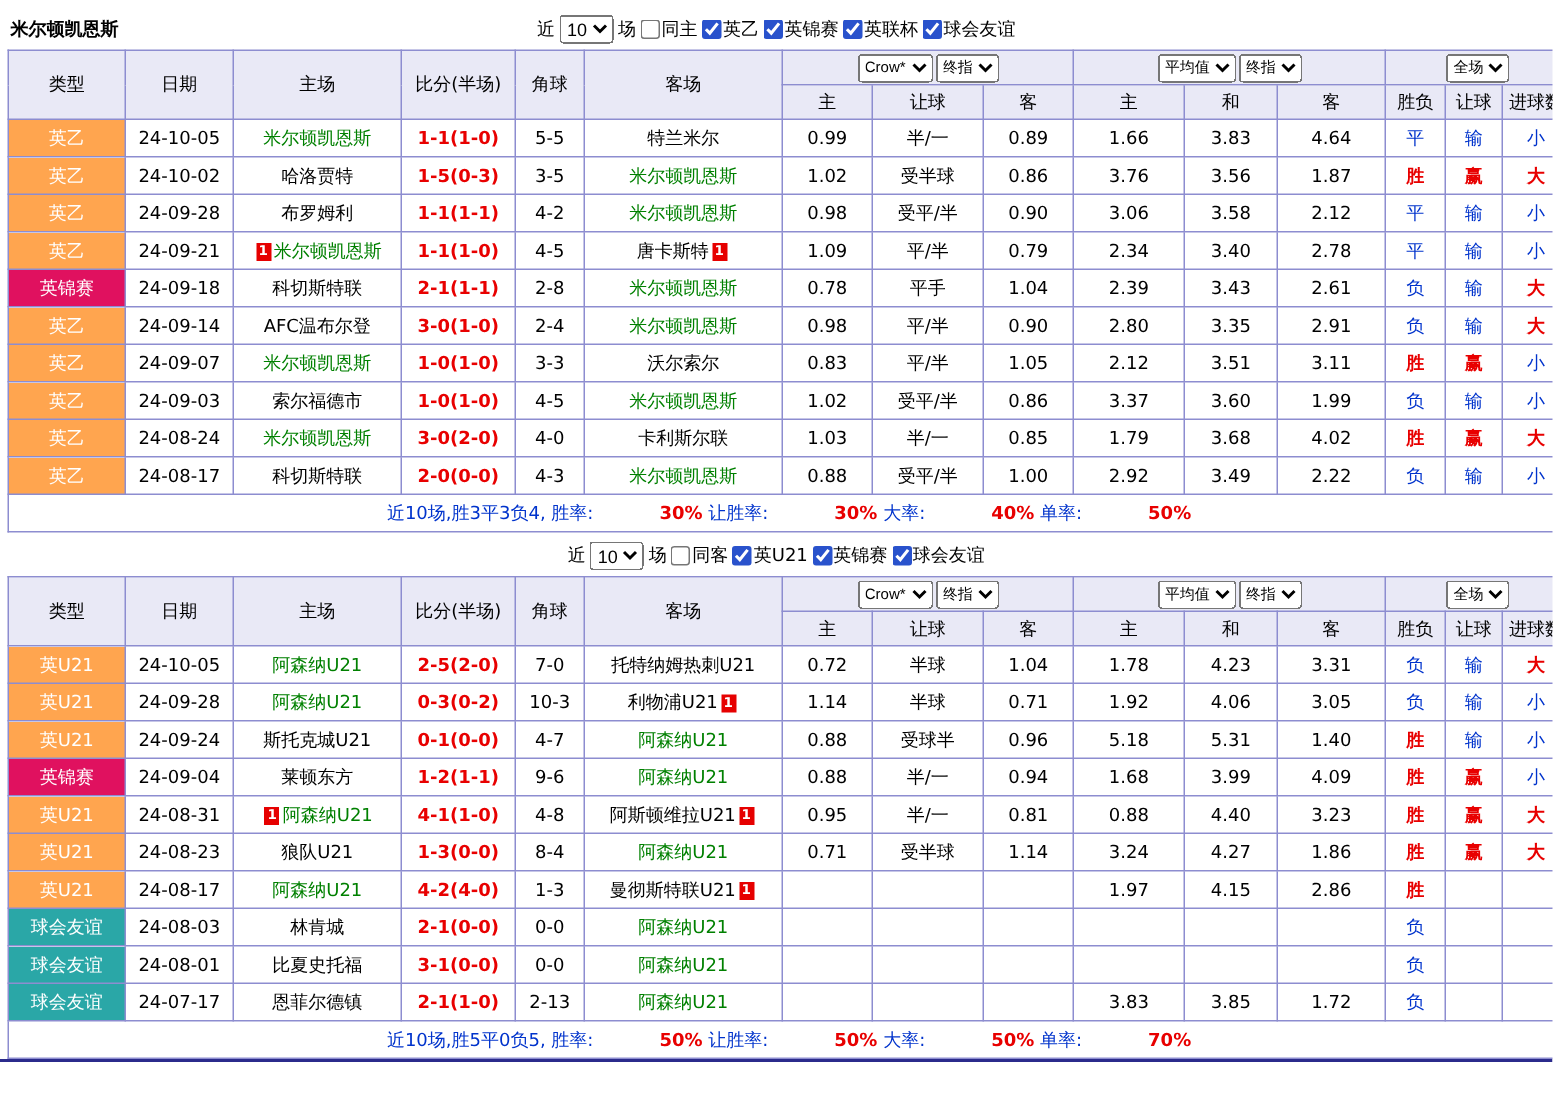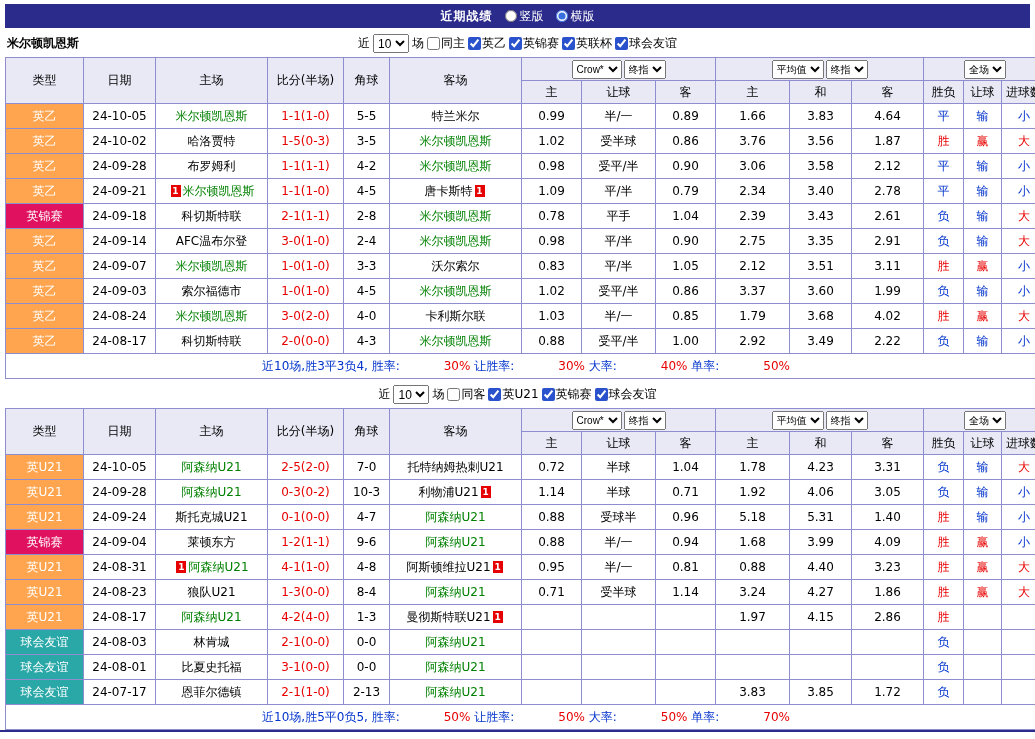--- a/index.html
+++ b/index.html
@@ -35,49 +35,38 @@
     text-align:center; padding:0 2px; height:25px;
     overflow:hidden; white-space:nowrap;
   }
   .stats thead th { background:var(--header-bg,#e9e9f6); font-weight:normal; height:23px; }
   .stats thead select { font-size:10px; height:19px; margin:0 1px; max-width:72px; }
 
   .t-orange  { background:var(--orange,#ffa54f);  color:#fff; }
   .t-crimson { background:var(--crimson,#e0115f); color:#fff; }
   .t-teal    { background:var(--teal,#2aa7a7);    color:#fff; }
 
-  .red   { color:var(--red,#e80000); }
+  .red   { color:var(--red,#e80000);font-weight:bold; }
   .blue  { color:var(--blue,#0033cc); }
   .green { color:var(--green,#008000); }
 
   .badge {
     display:inline-block; background:#e60000; color:#fff;
     font-size:9px; font-weight:bold; line-height:12px;
     width:10px; height:12px; text-align:center;
     vertical-align:1px; margin:0 2px;
   }
 
   .stats tfoot td.summary { color:var(--blue,#0033cc); height:25px; background:#fff; }
   .stats tfoot td.summary .red { color:var(--red,#e80000);margin-left:44px; }
 </style>
 </head>
 <body>
 
 <div class="page">
-  <div class="topbar">
-    <span class="title">近期战绩</span>
-    <label>
-      <input type="radio" name="view" id="view-radio-0" style="">
-      <span>竖版</span>
-    </label>
-    <label>
-      <input type="radio" name="view" id="view-radio-1" checked="" style="">
-      <span>横版</span>
-    </label>
-  </div>
   <div id="sections">
       <div class="section">
         <div class="filterbar">
           <span class="team-name">米尔顿凯恩斯</span>
           <span class="filter-controls">
             <span>近</span>
             <select><option>10</option></select>
             <span>场</span>
             <label>
               <input type="checkbox" style="">
@@ -232,21 +221,21 @@
             <tr>
               <td class="t-orange">英乙</td>
               <td>24-09-14</td>
               <td><span class="">AFC温布尔登</span></td>
               <td class="red">3-0(1-0)</td>
               <td>2-4</td>
               <td><span class="green">米尔顿凯恩斯</span></td>
               <td>0.98</td>
               <td>平/半</td>
               <td>0.90</td>
-              <td>2.75</td>
+              <td>2.80</td>
               <td>3.35</td>
               <td>2.91</td>
               <td class="blue">负</td>
               <td class="blue">输</td>
               <td class="red">大</td>
             </tr>
             <tr>
               <td class="t-orange">英乙</td>
               <td>24-09-07</td>
               <td><span class="green">米尔顿凯恩斯</span></td>

